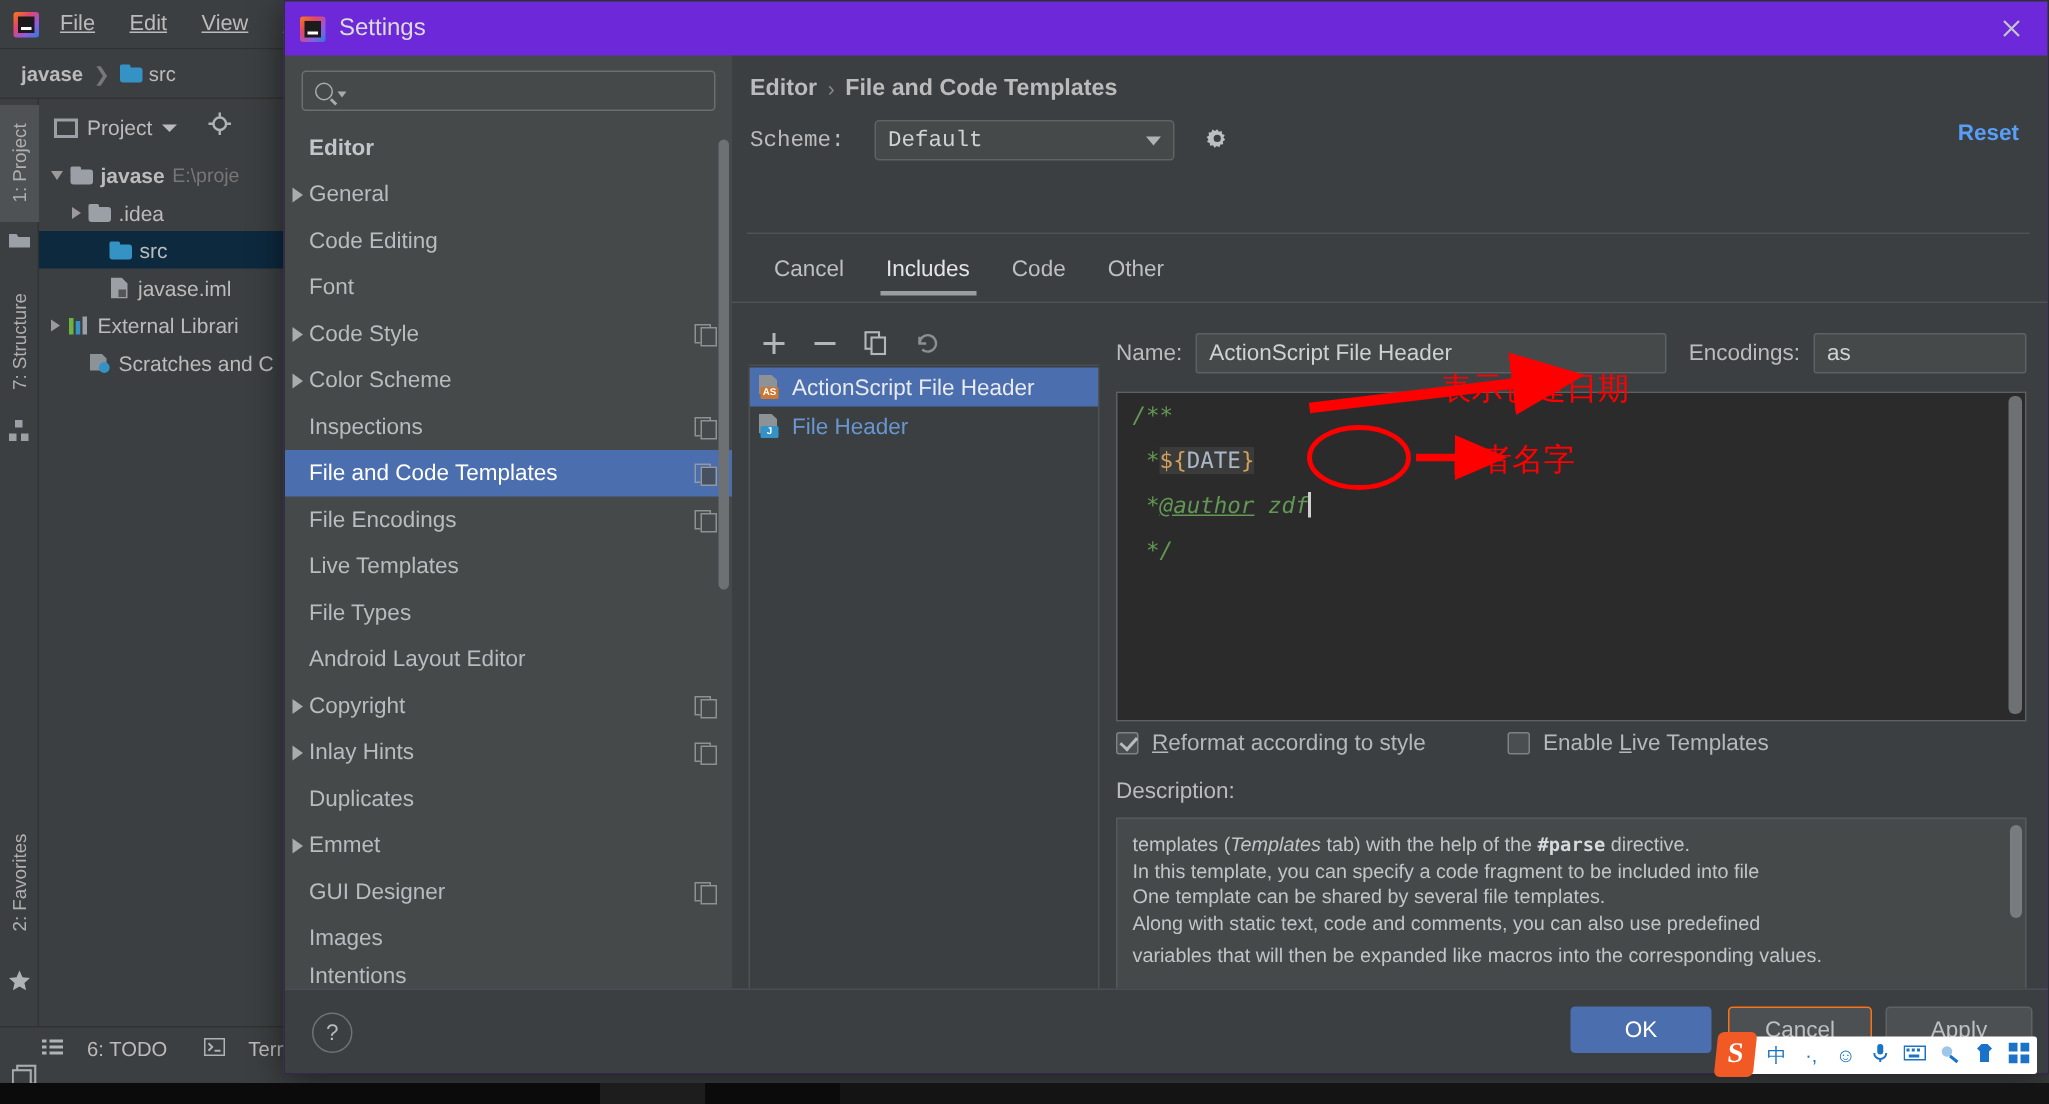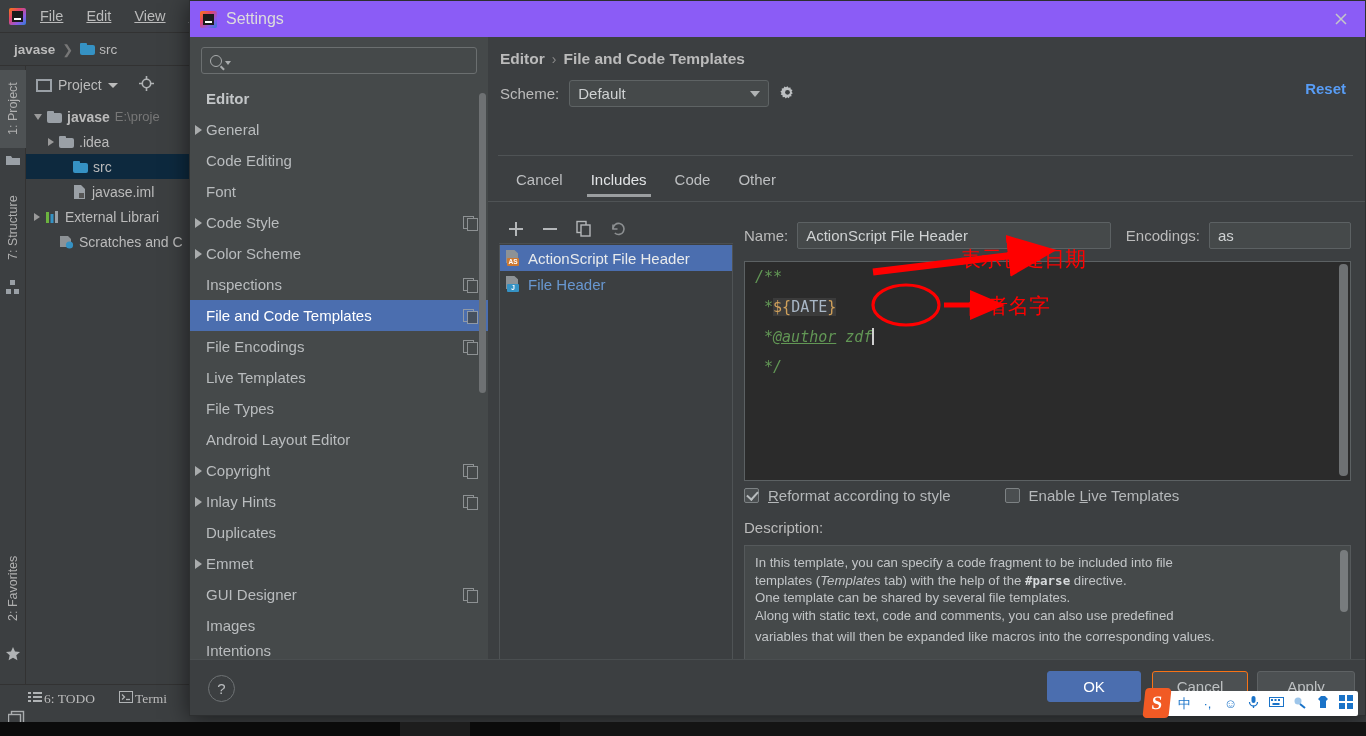--- a/index.html
+++ b/index.html
@@ -55,26 +55,26 @@
   .tri-down { width:0;height:0;border-left:5px solid transparent;border-right:5px solid transparent;border-top:5px solid #bbb; }
   .tree-row { height:25px; display:flex; align-items:center; font-size:14px; color:#bbbbbb; padding-left:8px; gap:5px; white-space:nowrap; }
   .tree-row.sel { background: #0d293e; }
   .arrow-r { width:0;height:0;border-top:4.5px solid transparent;border-bottom:4.5px solid transparent;border-left:6px solid #9a9a9a; }
   .arrow-d { width:0;height:0;border-left:4.5px solid transparent;border-right:4.5px solid transparent;border-top:6px solid #9a9a9a; }
   .arrow-sp { width:6px; }
   .dim { color:#777777; font-size:13px; }
 
   .ide-status { position:absolute; left:0; bottom:0; width:1366px; height:52px; background:#3c3f41; border-top:1px solid #323232; }
   .status-row { height: 28px; display:flex; align-items:center; padding-left:28px; gap:6px; }
-  .st-item { color:#bbbbbb; font-size:13.5px; display:flex; align-items:center; gap:2px; margin-right:18px;font-family:Liberation Serif, serif; }
+  .st-item { color:#bbbbbb; font-size:13.5px; display:flex; align-items:center; gap:16px; margin-right:18px; }
 
   
   .dialog {
     position:absolute; left:189px; top:0; width:1177px; height:716px;
-    background:#8b5cf6; border:1px solid #2d2f30;
+    background:#6d28d9; border:1px solid #2d2f30;
     box-shadow: 0 3px 22px rgba(0,0,0,0.55);
   }
   .dlg-title { height:36px; display:flex; align-items:center; padding-left:10px; gap:9px; position:relative; }
   .dlg-title-text { color:#dcdcdc; font-size:16px; }
   .dlg-close { position:absolute; right:14px; top:8px; width:20px; height:20px; }
 
   .dlg-body { position:absolute; left:0; top:36px; right:0; bottom:56px; }
 
   .left-pane { position:absolute; left:0; top:0; width:298px; bottom:0; background:#45494a; }
   .search-wrap { padding:10px 11px 8px 11px; }
@@ -95,21 +95,21 @@
   .copy-ic::after { content:""; position:absolute; left:4px; top:2px; width:9px; height:11px; border:1.4px solid #a0a4a6; background:#45494a; }
   .tree-sb { position:absolute; right:2px; top:10px; width:7px; height:300px; background:#6e7173; border-radius:4px; }
 
   
   .right-pane { position:absolute; left:298px; top:0; right:0; bottom:0; background:#3c3f41; }
   .bread2 { display:flex; align-items:center; padding:13px 0 0 12px; gap:7px; }
   .bread2 .b { color:#bbbbbb; font-size:15.5px; font-weight:bold; }
   .bread2 .sep { color:#8a8a8a; font-size:14px; }
   .reset-link { position:absolute; right:19px; top:43px; color:#589df6; font-size:15px; font-weight:bold; cursor:pointer; }
 
-  .scheme-row { display:flex; align-items:center; padding:12px 0 0 12px; gap:10px; }
+  .scheme-row { display:flex; align-items:center; padding:12px 0 0 12px; gap:20px;font-family:Liberation Mono, monospace; }
   .scheme-lbl { color:#bbbbbb; font-size:15px; }
   .combo { width:200px; height:27px; background:#45494a; border:1px solid #5e6364; border-radius:3px;
     display:flex; align-items:center; padding:0 8px; color:#cfd2d3; font-size:15px; position:relative; }
   .combo .cv { flex:1; }
   .combo .ctri { width:0;height:0;border-left:5px solid transparent;border-right:5px solid transparent;border-top:6px solid #b0b3b4; }
   .gear { width:17px; height:17px; position:relative; }
 
   .hr { position:absolute; left:10px; right:12px; top:118px; height:1px; background:#4f5355; }
 
   .tabs { position:absolute; left:14px; top:128px; display:flex; gap:0; }
@@ -535,22 +535,22 @@
         <div class="chk-row">
           <span class="cb on"></span>
           <span class="cb-lbl"><u>R</u>eformat according to style</span>
           <span class="cb" style="margin-left:54px;"></span>
           <span class="cb-lbl">Enable <u>L</u>ive Templates</span>
         </div>
 
         <div class="desc-lbl">Description:</div>
         <div class="desc-box">
           <div class="desc-txt">
+            <div>templates (<i>Templates</i> tab) with the help of the <b class="mono">#parse</b> directive.</div>
             <div>In this template, you can specify a code fragment to be included into file</div>
-            <div>templates (<i>Templates</i> tab) with the help of the <b class="mono">#parse</b> directive.</div>
             <div>One template can be shared by several file templates.</div>
             <div>Along with static text, code and comments, you can also use predefined</div>
             <div style="margin-top:4px;">variables that will then be expanded like macros into the corresponding values.</div>
             <div style="height:12px;"></div>
             <div>Predefined variables will take the following values:</div>
             <div style="margin-top:8px;"><b class="mono">${PACKAGE_NAME}</b> &nbsp; &nbsp; &nbsp; &nbsp; &nbsp;name of the package in which the new file is created</div>
           </div>
           <div class="desc-sb"></div>
           <div class="mask-bot"></div>
         </div>

